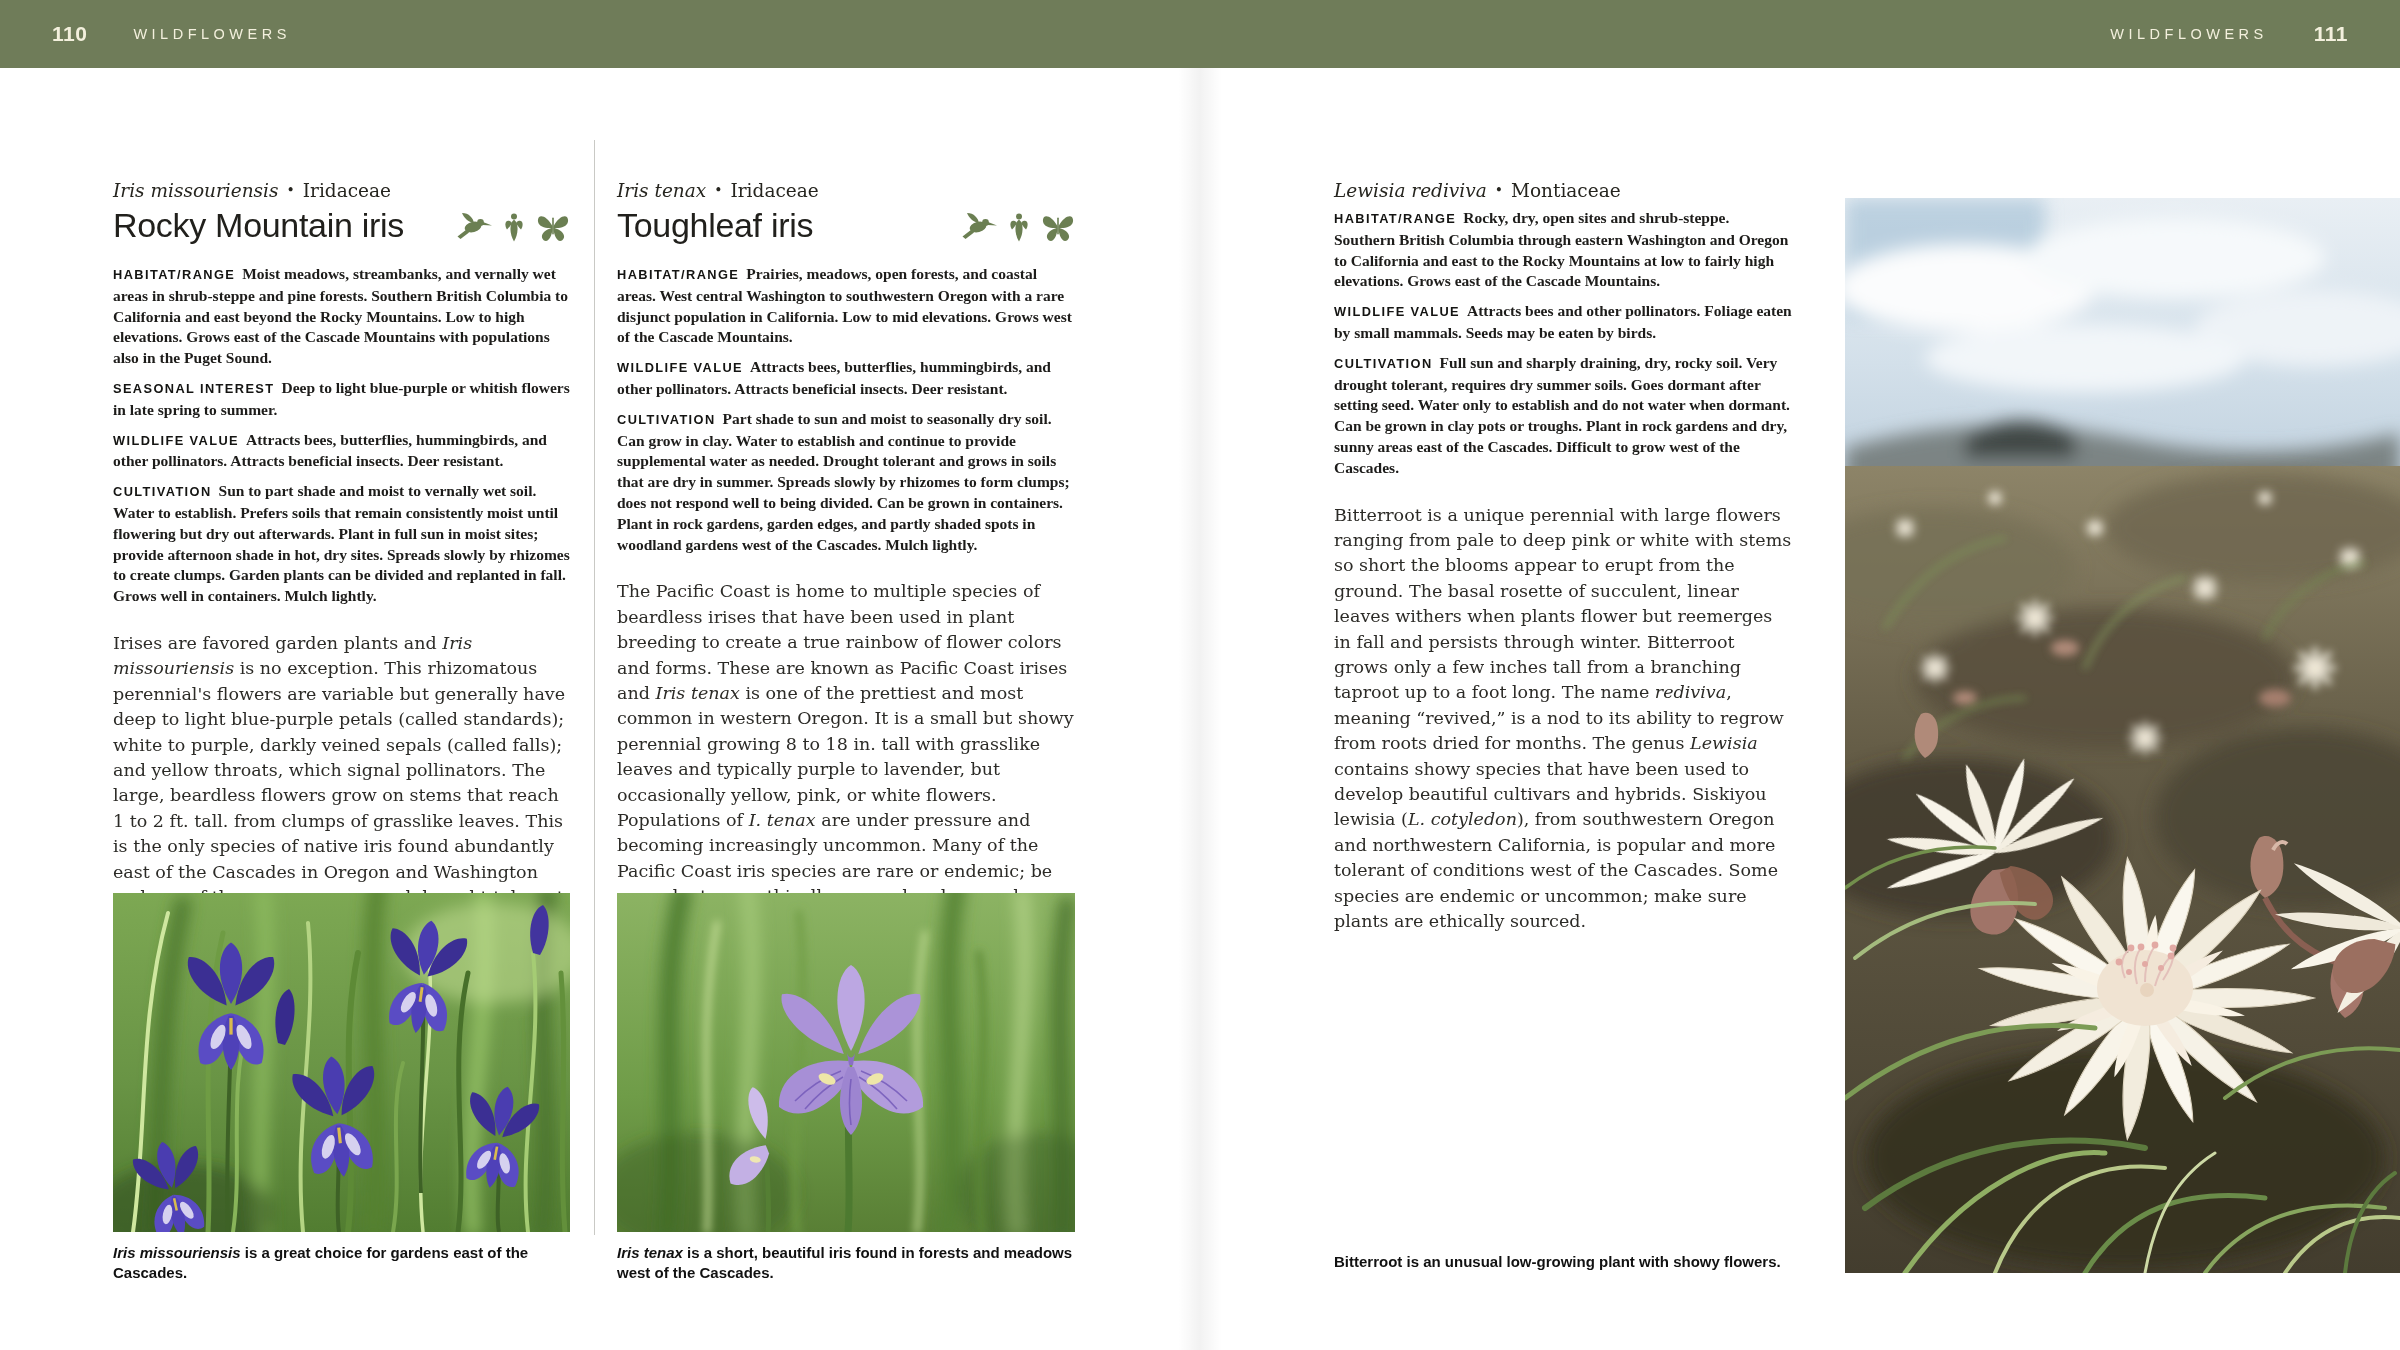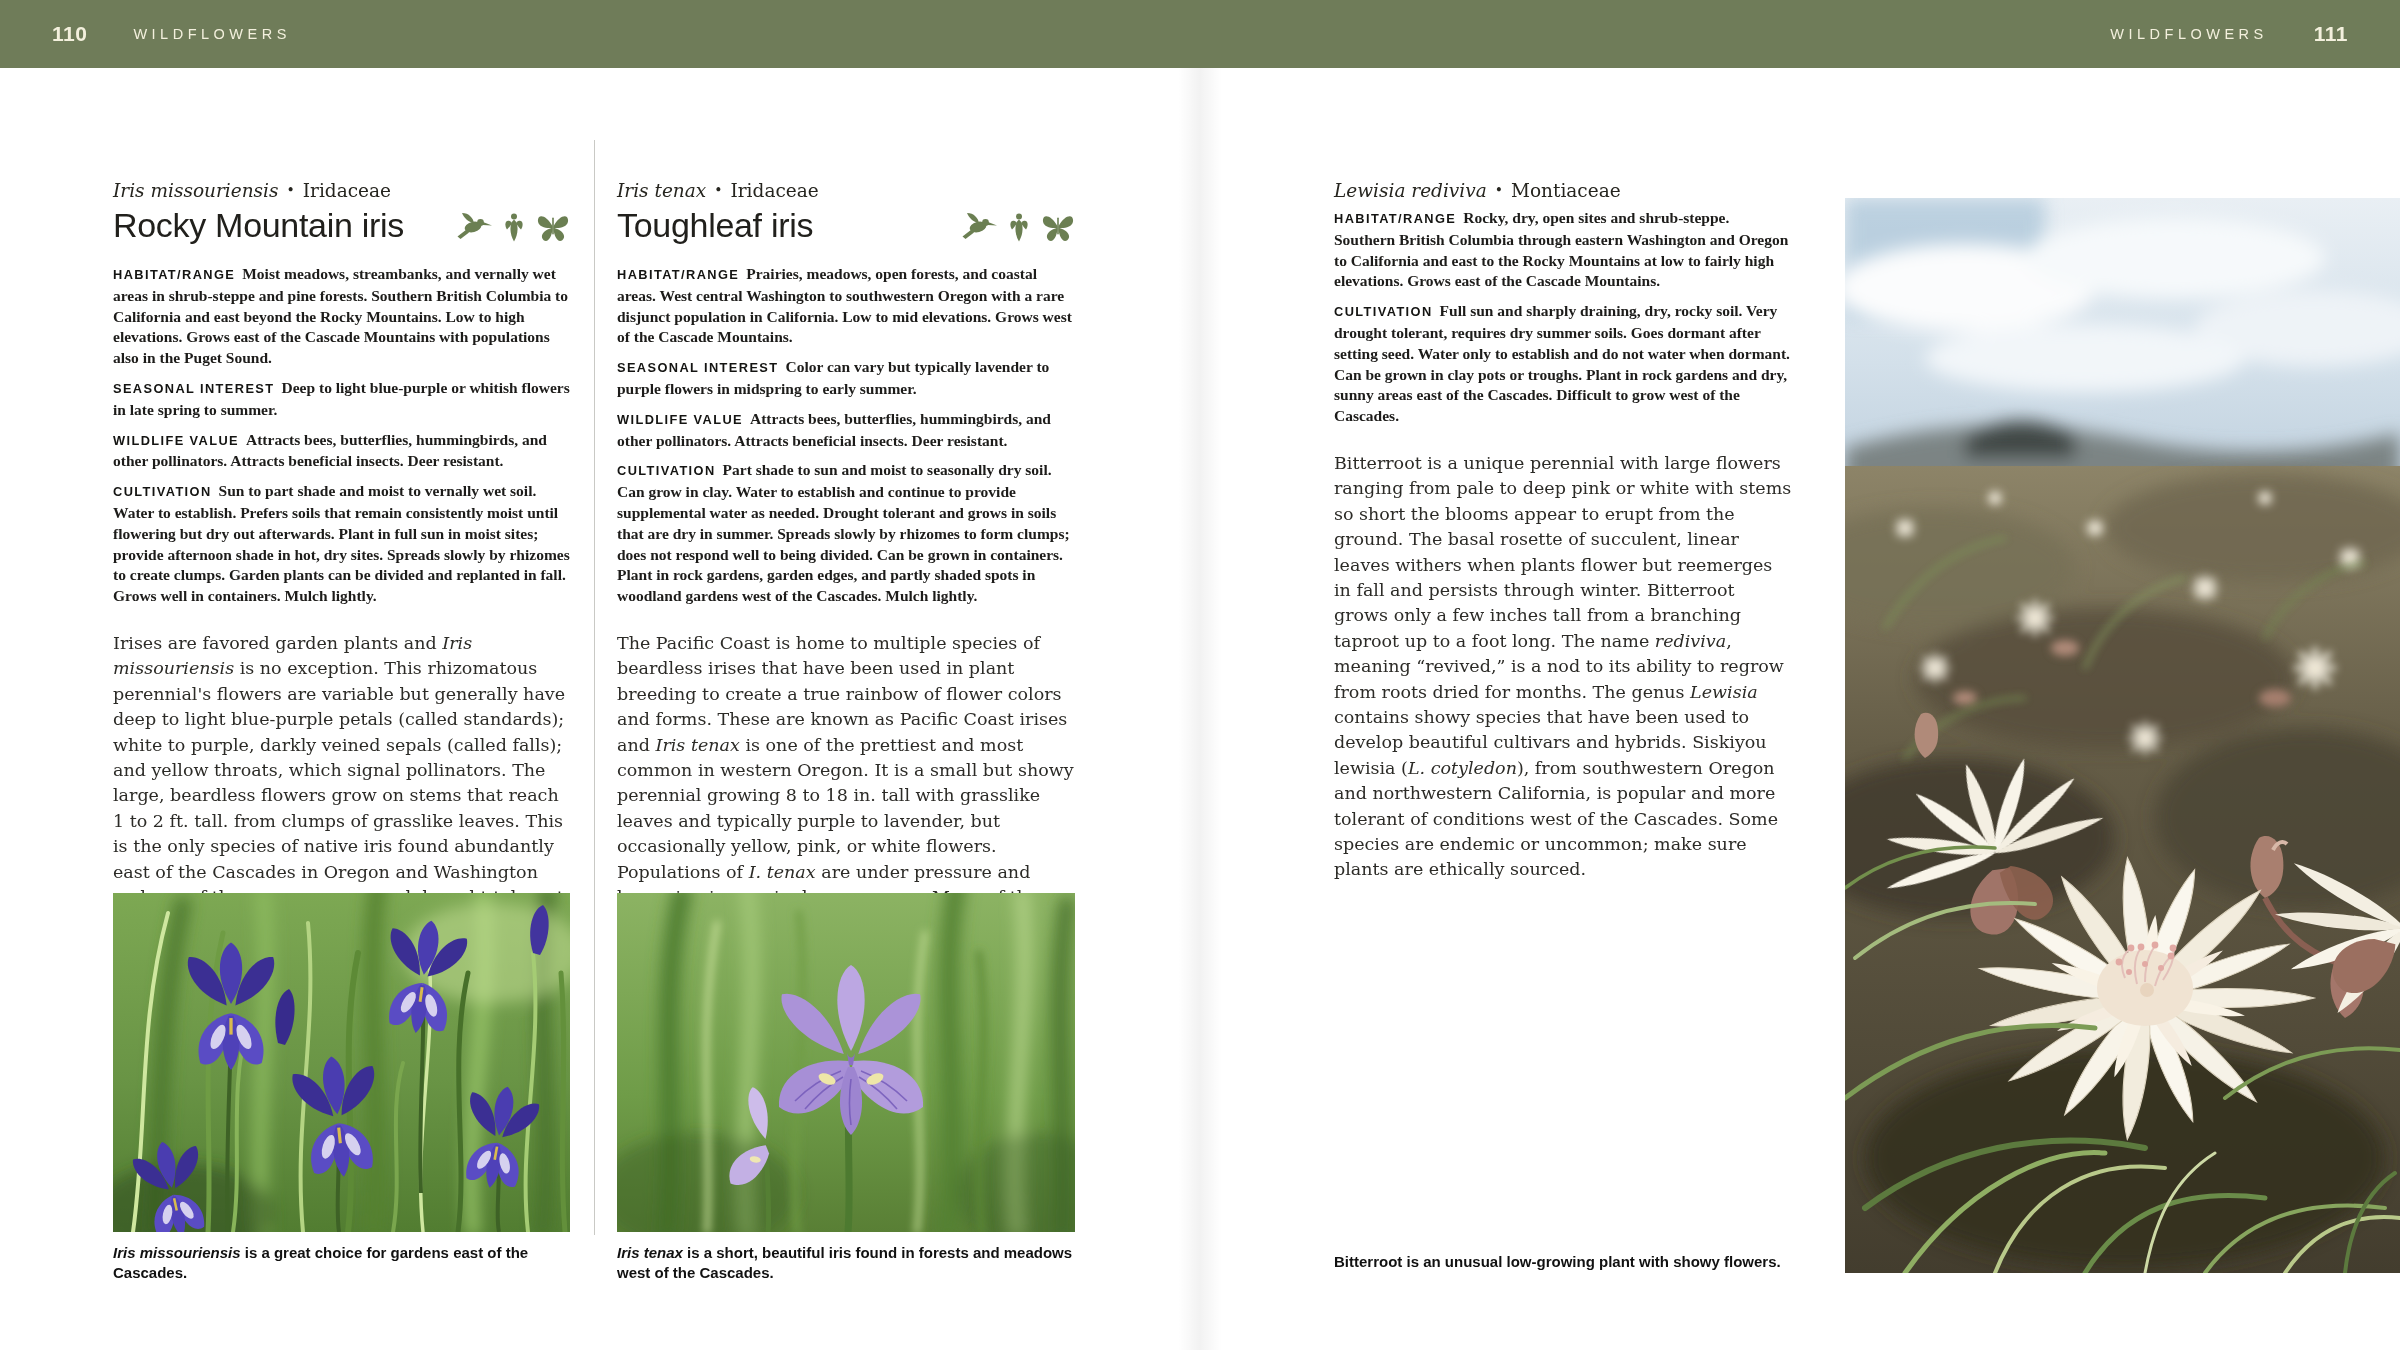--- a/index.html
+++ b/index.html
@@ -126,31 +126,31 @@
             <path d="M12.5 10 C 18 6, 20.5 12, 17 17.5 C 15 15.5, 13 13, 12.2 11.2 Z"></path>
           </svg>
         <svg width="34" height="30" viewBox="0 0 34 30">
             <path d="M16.4 14 C 10 2, 1 1.5, 2 9.5 C 2.8 15, 10 16.5, 15.5 16 C 7.5 18, 3 24.5, 8 28.5 C 13 31, 16 22.5, 16.4 18 Z"></path>
             <path d="M17.6 14 C 24 2, 33 1.5, 32 9.5 C 31.2 15, 24 16.5, 18.5 16 C 26.5 18, 31 24.5, 26 28.5 C 21 31, 18 22.5, 17.6 18 Z"></path>
             <rect x="16.2" y="5.5" width="1.6" height="17" rx=".8"></rect>
           </svg>
       </span>
     </div>
     <p class="attr"><span class="attr-label">HABITAT/RANGE</span><span>Prairies, meadows, open forests, and coastal areas. West central Washington to southwestern Oregon with a rare disjunct population in California. Low to mid elevations. Grows west of the Cascade Mountains.</span></p>
-    <p class="attr"><span class="attr-label">SEASONAL INTEREST</span><span>Color can vary but typically lavender to purple flowers in midspring to early summer.</span></p>
     <p class="attr"><span class="attr-label">WILDLIFE VALUE</span><span>Attracts bees, butterflies, hummingbirds, and other pollinators. Attracts beneficial insects. Deer resistant.</span></p>
     <p class="attr"><span class="attr-label">CULTIVATION</span><span>Part shade to sun and moist to seasonally dry soil. Can grow in clay. Water to establish and continue to provide supplemental water as needed. Drought tolerant and grows in soils that are dry in summer. Spreads slowly by rhizomes to form clumps; does not respond well to being divided. Can be grown in containers. Plant in rock gardens, garden edges, and partly shaded spots in woodland gardens west of the Cascades. Mulch lightly.</span></p>
     <div class="body-par"><span>The Pacific Coast is home to multiple species of beardless irises that have been used in plant breeding to create a true rainbow of flower colors and forms. These are known as Pacific Coast irises and </span><span style="font-style: italic;">Iris tenax</span><span> is one of the prettiest and most common in western Oregon. It is a small but showy perennial growing 8 to 18 in. tall with grasslike leaves and typically purple to lavender, but occasionally yellow, pink, or white flowers. Populations of </span><span style="font-style: italic;">I. tenax</span><span> are under pressure and becoming increasingly uncommon. Many of the Pacific Coast iris species are rare or endemic; be sure plants are ethically sourced and never dug from the wild.</span></div>
   </div>
 
   <div class="col col-3">
     <p class="species-line">
       <span class="species">Lewisia rediviva</span><span class="dot">•</span><span>Montiaceae</span>
     </p>
     <p class="attr"><span class="attr-label">HABITAT/RANGE</span><span>Rocky, dry, open sites and shrub-steppe. Southern British Columbia through eastern Washington and Oregon to California and east to the Rocky Mountains at low to fairly high elevations. Grows east of the Cascade Mountains.</span></p>
+    <p class="attr"><span class="attr-label">WILDLIFE VALUE</span><span>Attracts bees and other pollinators. Foliage eaten by small mammals. Seeds may be eaten by birds.</span></p>
     <p class="attr"><span class="attr-label">CULTIVATION</span><span>Full sun and sharply draining, dry, rocky soil. Very drought tolerant, requires dry summer soils. Goes dormant after setting seed. Water only to establish and do not water when dormant. Can be grown in clay pots or troughs. Plant in rock gardens and dry, sunny areas east of the Cascades. Difficult to grow west of the Cascades.</span></p>
     <div class="body-par"><span>Bitterroot is a unique perennial with large flowers ranging from pale to deep pink or white with stems so short the blooms appear to erupt from the ground. The basal rosette of succulent, linear leaves withers when plants flower but reemerges in fall and persists through winter. Bitterroot grows only a few inches tall from a branching taproot up to a foot long. The name </span><span style="font-style: italic;">rediviva</span><span>, meaning “revived,” is a nod to its ability to regrow from roots dried for months. The genus </span><span style="font-style: italic;">Lewisia</span><span> contains showy species that have been used to develop beautiful cultivars and hybrids. Siskiyou lewisia (</span><span style="font-style: italic;">L. cotyledon</span><span>), from southwestern Oregon and northwestern California, is popular and more tolerant of conditions west of the Cascades. Some species are endemic or uncommon; make sure plants are ethically sourced.</span></div>
   </div>
 
   <div class="photo photo-1">
     <svg viewBox="0 0 457 339" preserveAspectRatio="none">
       <defs>
         <linearGradient id="p1bg" x1="0" y1="0" x2="0" y2="1">
           <stop offset="0" stop-color="#7da853"></stop>
             <stop offset=".55" stop-color="#699445"></stop>

